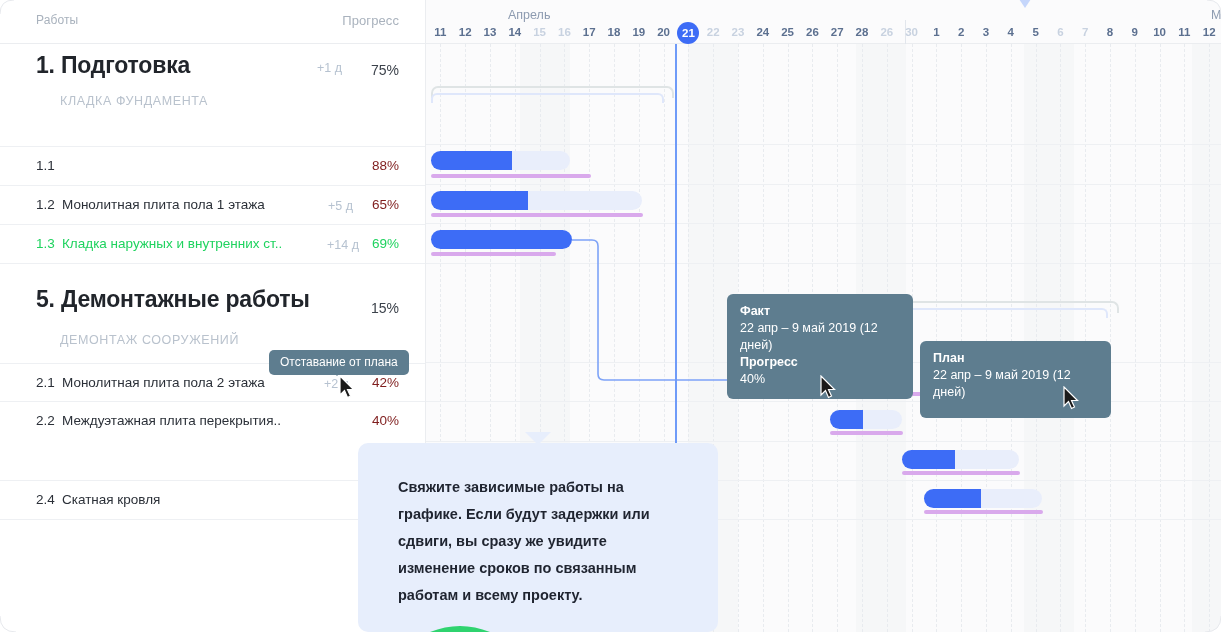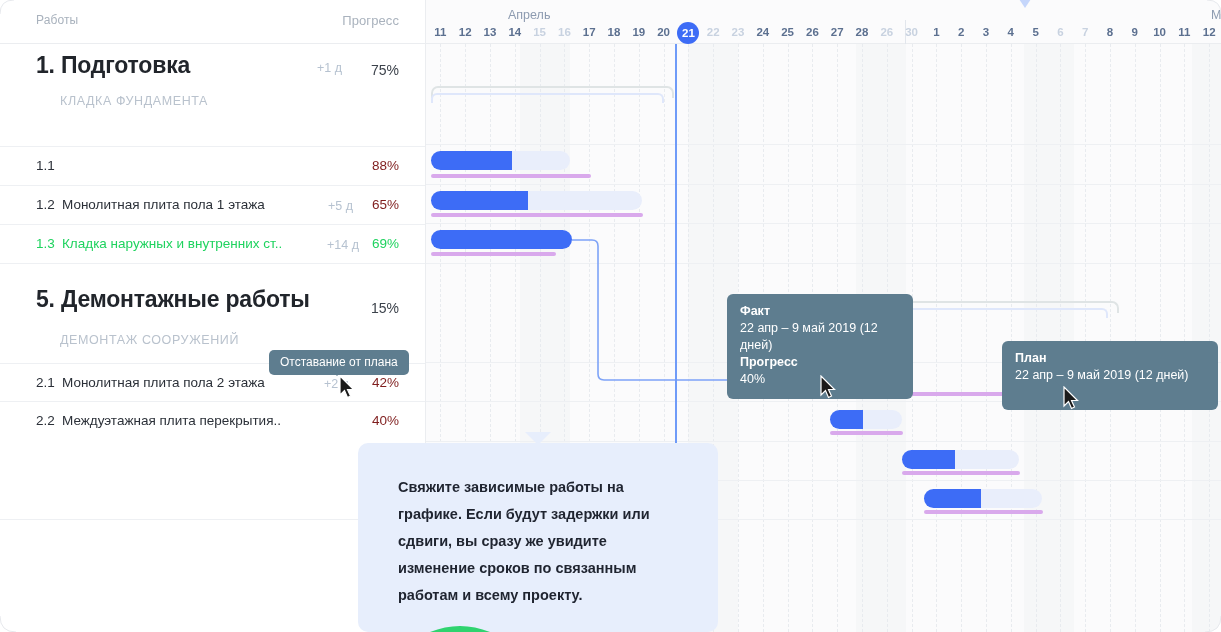--- a/index.html
+++ b/index.html
@@ -278,20 +278,25 @@
     <div class="task-row" style="position:absolute; left:0; top:363px; width:425px;">
       <div class="num">2.1</div>
       <div class="name">Монолитная плита пола 2 этажа</div>
       <div class="delay" style="right:76px;">+2 д</div>
       <div class="pct">42%</div>
     </div>
     <div class="task-row" style="position:absolute; left:0; top:401px; width:425px;">
       <div class="num">2.2</div>
       <div class="name">Междуэтажная плита перекрытия..</div>
       <div class="pct">40%</div>
+    </div>
+    <div class="task-row" style="position:absolute; left:0; top:480px; width:425px;">
+      <div class="num">2.4</div>
+      <div class="name">Скатная кровля</div>
+      <div class="pct"></div>
     </div>
     <div class="row-line" style="position:absolute; left:0; top:519px; width:425px;"></div>
   </div>
 
   <div class="timeline">
 
     <div class="weekend-band" style="left:94px; width:50px;"></div>
     <div class="weekend-band" style="left:262px; width:50px;"></div>
     <div class="weekend-band" style="left:430px; width:50px;"></div>
     <div class="weekend-band" style="left:598px; width:50px;"></div>
@@ -438,21 +443,21 @@
   </div>
 
   <div class="tip" style="left:727px; top:294px; width:186px;">
     <div class="tip-label">Факт</div>
     <div class="tip-val">22 апр – 9 май 2019 (12 дней)</div>
     <div class="tip-label">Прогресс</div>
     <div class="tip-val">40%</div>
   </div>
   <div class="tip-arrow" style="left:813px; top:371px; z-index:40;"></div>
 
-  <div class="tip" style="left:1002px; top:341px; width:216px; padding-bottom:26px;">
+  <div class="tip" style="left:920px; top:341px; width:191px; padding-bottom:17px;">
     <div class="tip-label">План</div>
     <div class="tip-val">22 апр – 9 май 2019 (12 дней)</div>
   </div>
   <div class="tip-arrow" style="left:1055px; top:381px; z-index:40;"></div>
 
   <div class="tip-small" style="left:269px; top:350px;">Отставание от плана</div>
   <div class="tip-arrow" style="left:331px; top:370px; z-index:40; border-top-width:6px; border-left-width:6px; border-right-width:6px;"></div>
 
   <div class="callout-tail" style="left:525px; top:432px; transform:rotate(180deg);"></div>
   <div class="callout" style="left:358px; top:443px; height:189px;">

